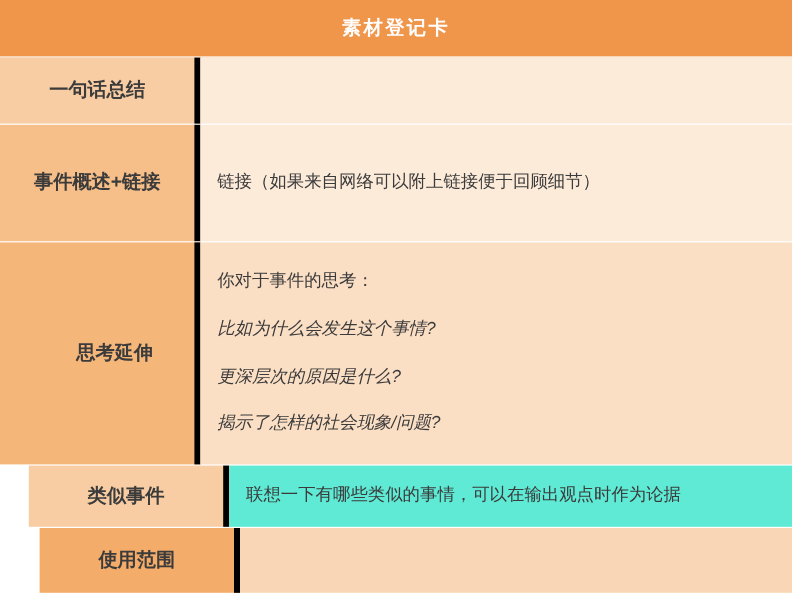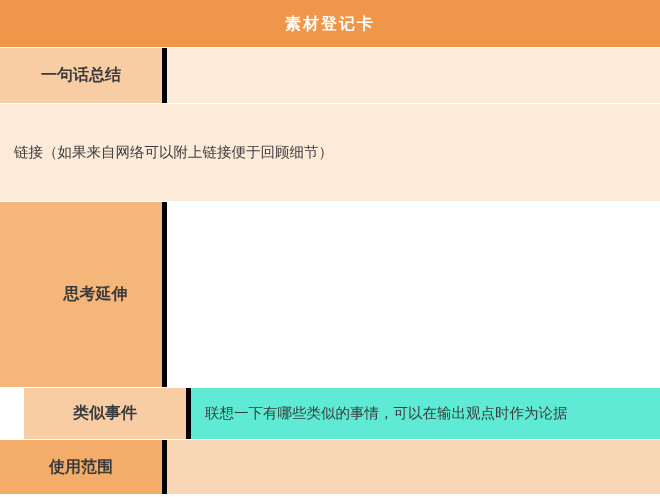--- a/index.html
+++ b/index.html
@@ -75,43 +75,50 @@
   .shade-c .value-cell { background: #FBDFC5; }
   .shade-d .label-cell { background: #F8CDA4; }
   .shade-d .value-cell { background: #5eead4; }
   .shade-e .label-cell { background: #F3AC69; }
   .shade-e .value-cell { background: #F9D7B6; }
 
   .row-summary { height: 56px; }
   .row-overview { height: 98px; }
   .row-think { height: 186px; }
   .row-similar { height: 52px; margin-left: 24px; }
-  .row-scope { height: 55px; }
+  .row-scope { height: 55px; padding-left: 33px; }
   .row-scope .value-cell { padding-top: 0; padding-bottom: 0; }
 </style>
 </head>
 <body>
 
 <div class="card">
 
   <div class="title-bar">素材登记卡</div>
 
   <div class="row row-summary shade-a">
     <div class="label-cell">一句话总结</div>
     <div class="value-cell"></div>
   </div>
 
   <div class="row row-overview shade-b">
+    <div class="label-cell">事件概述+链接</div>
     <div class="value-cell">
       <p>链接（如果来自网络可以附上链接便于回顾细节）</p>
     </div>
   </div>
 
   <div class="row row-think shade-c">
     <div class="label-cell">思考延伸</div>
+    <div class="value-cell">
+      <p>你对于事件的思考：</p>
+      <p>比如为什么会发生这个事情?</p>
+      <p>更深层次的原因是什么?</p>
+      <p>揭示了怎样的社会现象/问题?</p>
+    </div>
   </div>
 
   <div class="row row-similar shade-d">
     <div class="label-cell">类似事件</div>
     <div class="value-cell">
       <p>联想一下有哪些类似的事情，可以在输出观点时作为论据</p>
     </div>
   </div>
 
   <div class="row row-scope shade-e">

